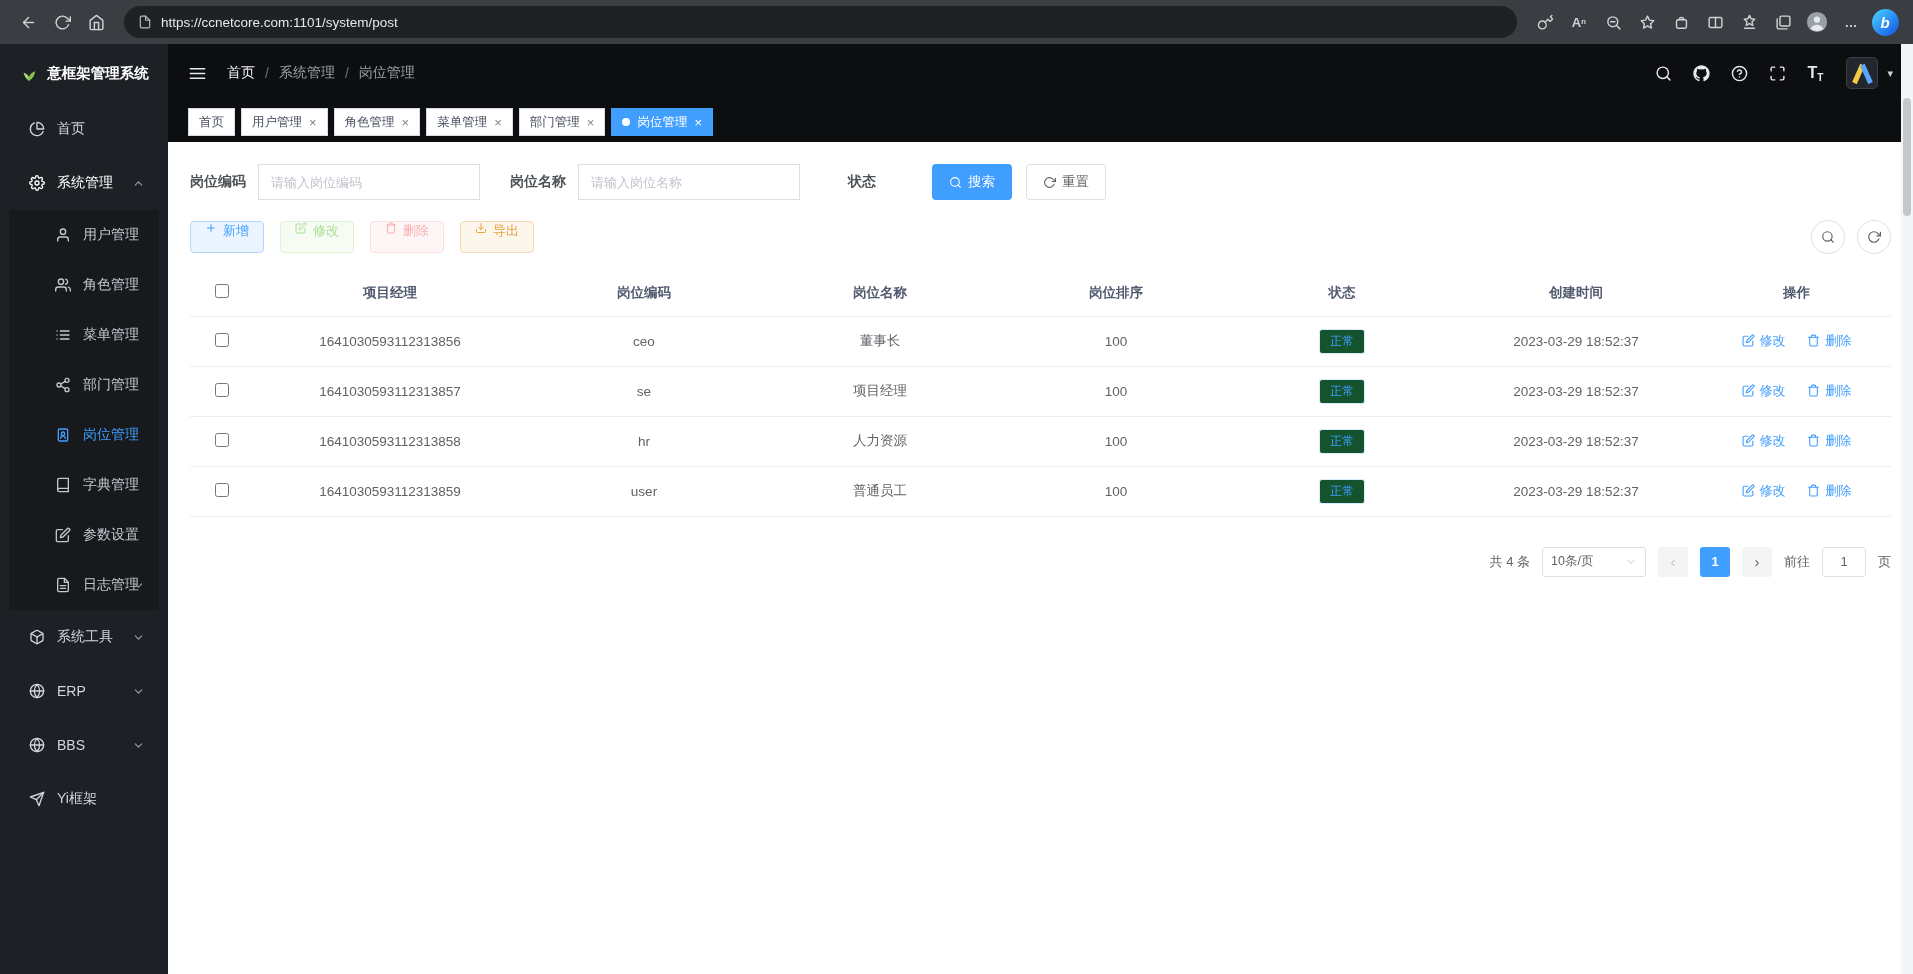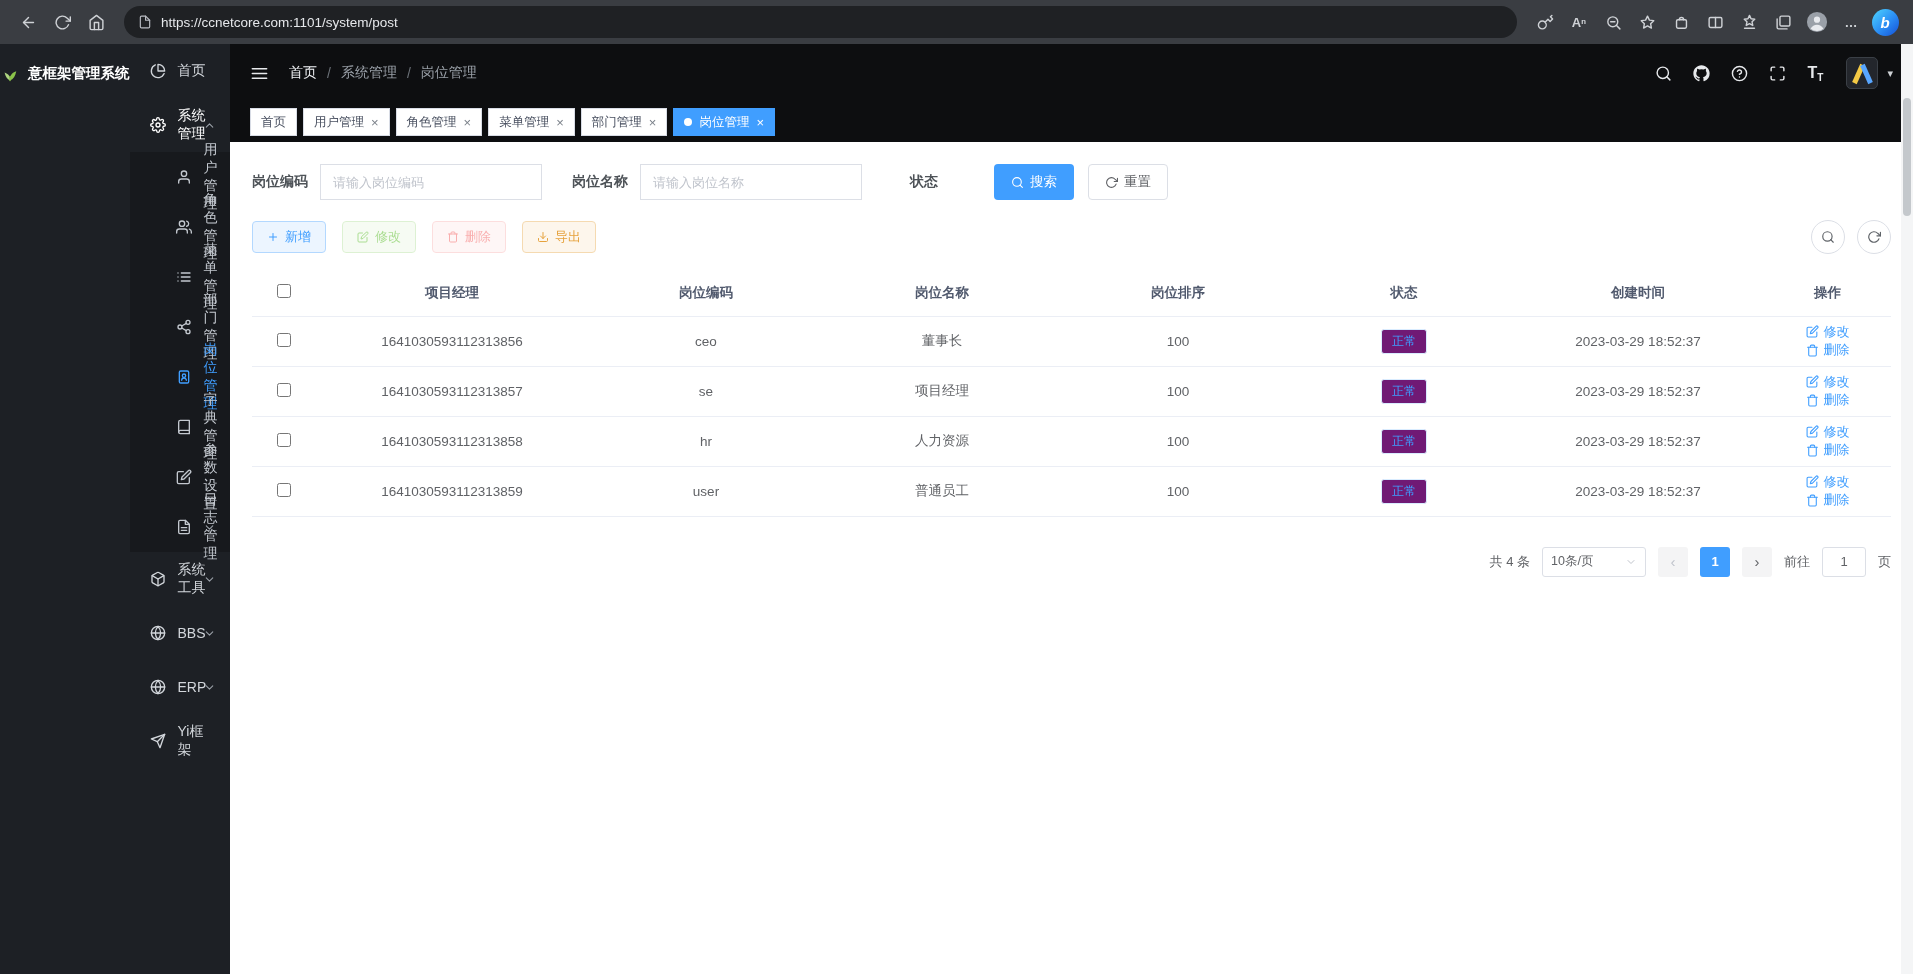--- a/index.html
+++ b/index.html
@@ -19,21 +19,21 @@
   .abicon .sv { width:14px; height:14px; }
   .aburl { color:#e6e8eb; font-size:13.5px; white-space:nowrap; overflow:hidden; }
   .chrome-right { display:flex; align-items:center; gap:2px; flex:none; }
   .ico-text { font-size:13px; font-weight:700; color:#cfd2d6; }
   .avatar-c { width:24px; height:24px; display:flex; align-items:center; justify-content:center; }
   .avatar-c .sv { width:22px; height:22px; }
   .bing { width:27px; height:27px; border-radius:50%; background:linear-gradient(135deg,#4fd6ff 0%,#2a8cf4 55%,#1450d6 100%); color:#fff; font-weight:bold; font-size:15px; display:flex; align-items:center; justify-content:center; font-style:italic; }
 
   
   .app { flex:1; display:flex; min-height:0; }
-  .sidebar { width:230px; background:#1d2025; flex:none; display:flex; flex-direction:row; overflow:hidden; }
+  .sidebar { width:168px; background:#1d2025; flex:none; display:flex; flex-direction:column; overflow:hidden;align-items:center; }
   .logo { height:58px; display:flex; align-items:center; justify-content:center; gap:8px; color:#ffffff; font-size:14.5px; font-weight:bold; flex:none; }
   .menu { flex:1; overflow:hidden; font-size:14px; }
   .mi { height:54px; display:flex; align-items:center; gap:12px; padding:0 20px; color:#d2d6db; position:relative; cursor:pointer; }
   .mi .sv, .smi .sv { width:16px; height:16px; flex:none; }
   .chev { position:absolute; right:14px; color:#9aa0a8; display:flex; }
   .chev .sv { width:13px; height:13px; }
   .submenu { background:#17191d; }
   .smi { height:50px; display:flex; align-items:center; gap:12px; padding:0 20px 0 46px; color:#c3c8cf; cursor:pointer; position:relative; }
   .smi.active { color:#409eff; }
 
@@ -72,36 +72,36 @@
   .f-input::placeholder { color:#c0c4cc; }
   .select { width:222px; height:36px; border:1px solid #dcdfe6; border-radius:4px; display:flex; align-items:center; justify-content:space-between; padding:0 10px 0 12px; color:#c0c4cc; font-size:13px; cursor:pointer; background:#fff; }
   .sel-caret { color:#c0c4cc; display:flex; }
   .sel-caret .sv { width:12px; height:12px; }
   .btn { height:36px; border-radius:4px; border:1px solid transparent; font-size:13.5px; display:inline-flex; align-items:center; gap:6px; padding:0 16px; cursor:pointer; }
   .btn .sv { width:13px; height:13px; }
   .btn-primary { background:#409eff; color:#fff; margin-left:14px; }
   .btn-plain { background:#fff; border-color:#dcdfe6; color:#606266; margin-left:14px; }
 
   .toolbar-row { margin-top:20px; display:flex; align-items:center; }
-  .tbn { height:32px; border-radius:4px; font-size:13px; display:inline-flex; align-items:center; gap:6px; padding:0 14px; margin-right:16px; cursor:pointer; }
+  .tbn { height:32px; border-radius:4px; font-size:13px; display:inline-flex; align-items:flex-start; gap:6px; padding:0 14px; margin-right:16px; cursor:pointer; }
   .tbn .sv { width:12px; height:12px; }
   .tbn-add { background:#ecf5ff; border:1px solid #b3d8ff; color:#409eff; }
   .tbn-edit { background:#f0f9eb; border:1px solid #c2e7b0; color:#67c23a; opacity:.55; cursor:not-allowed; }
   .tbn-del { background:#fef0f0; border:1px solid #fbc4c4; color:#f56c6c; opacity:.55; cursor:not-allowed; }
   .tbn-exp { background:#fdf6ec; border:1px solid #f5dab1; color:#e6a23c; }
   .toolbar-right { margin-left:auto; display:flex; gap:12px; }
   .cirbtn { width:34px; height:34px; border-radius:50%; border:1px solid #dcdfe6; background:#fff; color:#5f6368; display:flex; align-items:center; justify-content:center; cursor:pointer; }
   .cirbtn .sv { width:14px; height:14px; }
 
   .table-wrap { margin-top:16px; }
   table { width:100%; border-collapse:collapse; table-layout:fixed; font-size:13.5px; color:#606266; }
   thead th { height:46px; font-weight:700; color:#515a6e; border-bottom:1px solid #ebeef5; text-align:center; }
   tbody td { height:50px; border-bottom:1px solid #ebeef5; text-align:center; }
   .chk { width:14px; height:14px; accent-color:#409eff; cursor:pointer; }
-  .tag { display:inline-block; padding:3px 10px; font-size:12px; border-radius:3px; background:#701a75; border:1px solid #d9ecff; color:#409eff; }
+  .tag { display:inline-block; padding:3px 10px; font-size:12px; border-radius:3px; background:#14532d; border:1px solid #d9ecff; color:#409eff; }
   .op { color:#409eff; display:inline-flex; align-items:center; gap:5px; margin:0 9px; cursor:pointer; font-size:13px; text-decoration:none; }
   .op .sv { width:13px; height:13px; }
 
   .pagination { margin-top:30px; display:flex; align-items:center; justify-content:flex-end; gap:12px; font-size:13px; color:#606266; }
   .pg-select { width:104px; height:30px; border:1px solid #dcdfe6; border-radius:3px; display:flex; align-items:center; justify-content:space-between; padding:0 8px; color:#606266; font-size:12.5px; cursor:pointer; background:#fff; }
   .pg-btn { min-width:30px; height:30px; border:none; border-radius:3px; background:#f4f4f5; color:#606266; font-size:15px; display:flex; align-items:center; justify-content:center; cursor:pointer; }
   .pg-btn.disabled { color:#c0c4cc; cursor:default; }
   .pg-btn.current { background:#409eff; color:#fff; font-weight:600; font-size:13px; }
   .goto-input { width:44px; height:30px; border:1px solid #dcdfe6; border-radius:3px; text-align:center; font-size:13px; color:#606266; outline:none; }
 
@@ -374,36 +374,36 @@
             </span>
         </div>
         <div class="mi">
           <span>
               <svg class="sv" viewBox="0 0 24 24">
                 <circle cx="12" cy="12" r="10"></circle>
                 <line x1="2" y1="12" x2="22" y2="12"></line>
                 <path d="M12 2a15.3 15.3 0 014 10 15.3 15.3 0 01-4 10 15.3 15.3 0 01-4-10 15.3 15.3 0 014-10z"></path>
               </svg>
             </span>
-          <span>BBS</span>
+          <span>ERP</span>
           <span class="chev">
               <svg class="sv" viewBox="0 0 24 24">
                 <polyline points="6 9 12 15 18 9"></polyline>
               </svg>
             </span>
         </div>
         <div class="mi">
           <span>
               <svg class="sv" viewBox="0 0 24 24">
                 <circle cx="12" cy="12" r="10"></circle>
                 <line x1="2" y1="12" x2="22" y2="12"></line>
                 <path d="M12 2a15.3 15.3 0 014 10 15.3 15.3 0 01-4 10 15.3 15.3 0 01-4-10 15.3 15.3 0 014-10z"></path>
               </svg>
             </span>
-          <span>ERP</span>
+          <span>BBS</span>
           <span class="chev">
               <svg class="sv" viewBox="0 0 24 24">
                 <polyline points="6 9 12 15 18 9"></polyline>
               </svg>
             </span>
         </div>
         <div class="mi">
           <span>
               <svg class="sv" viewBox="0 0 24 24">
                 <line x1="22" y1="2" x2="11" y2="13"></line>

